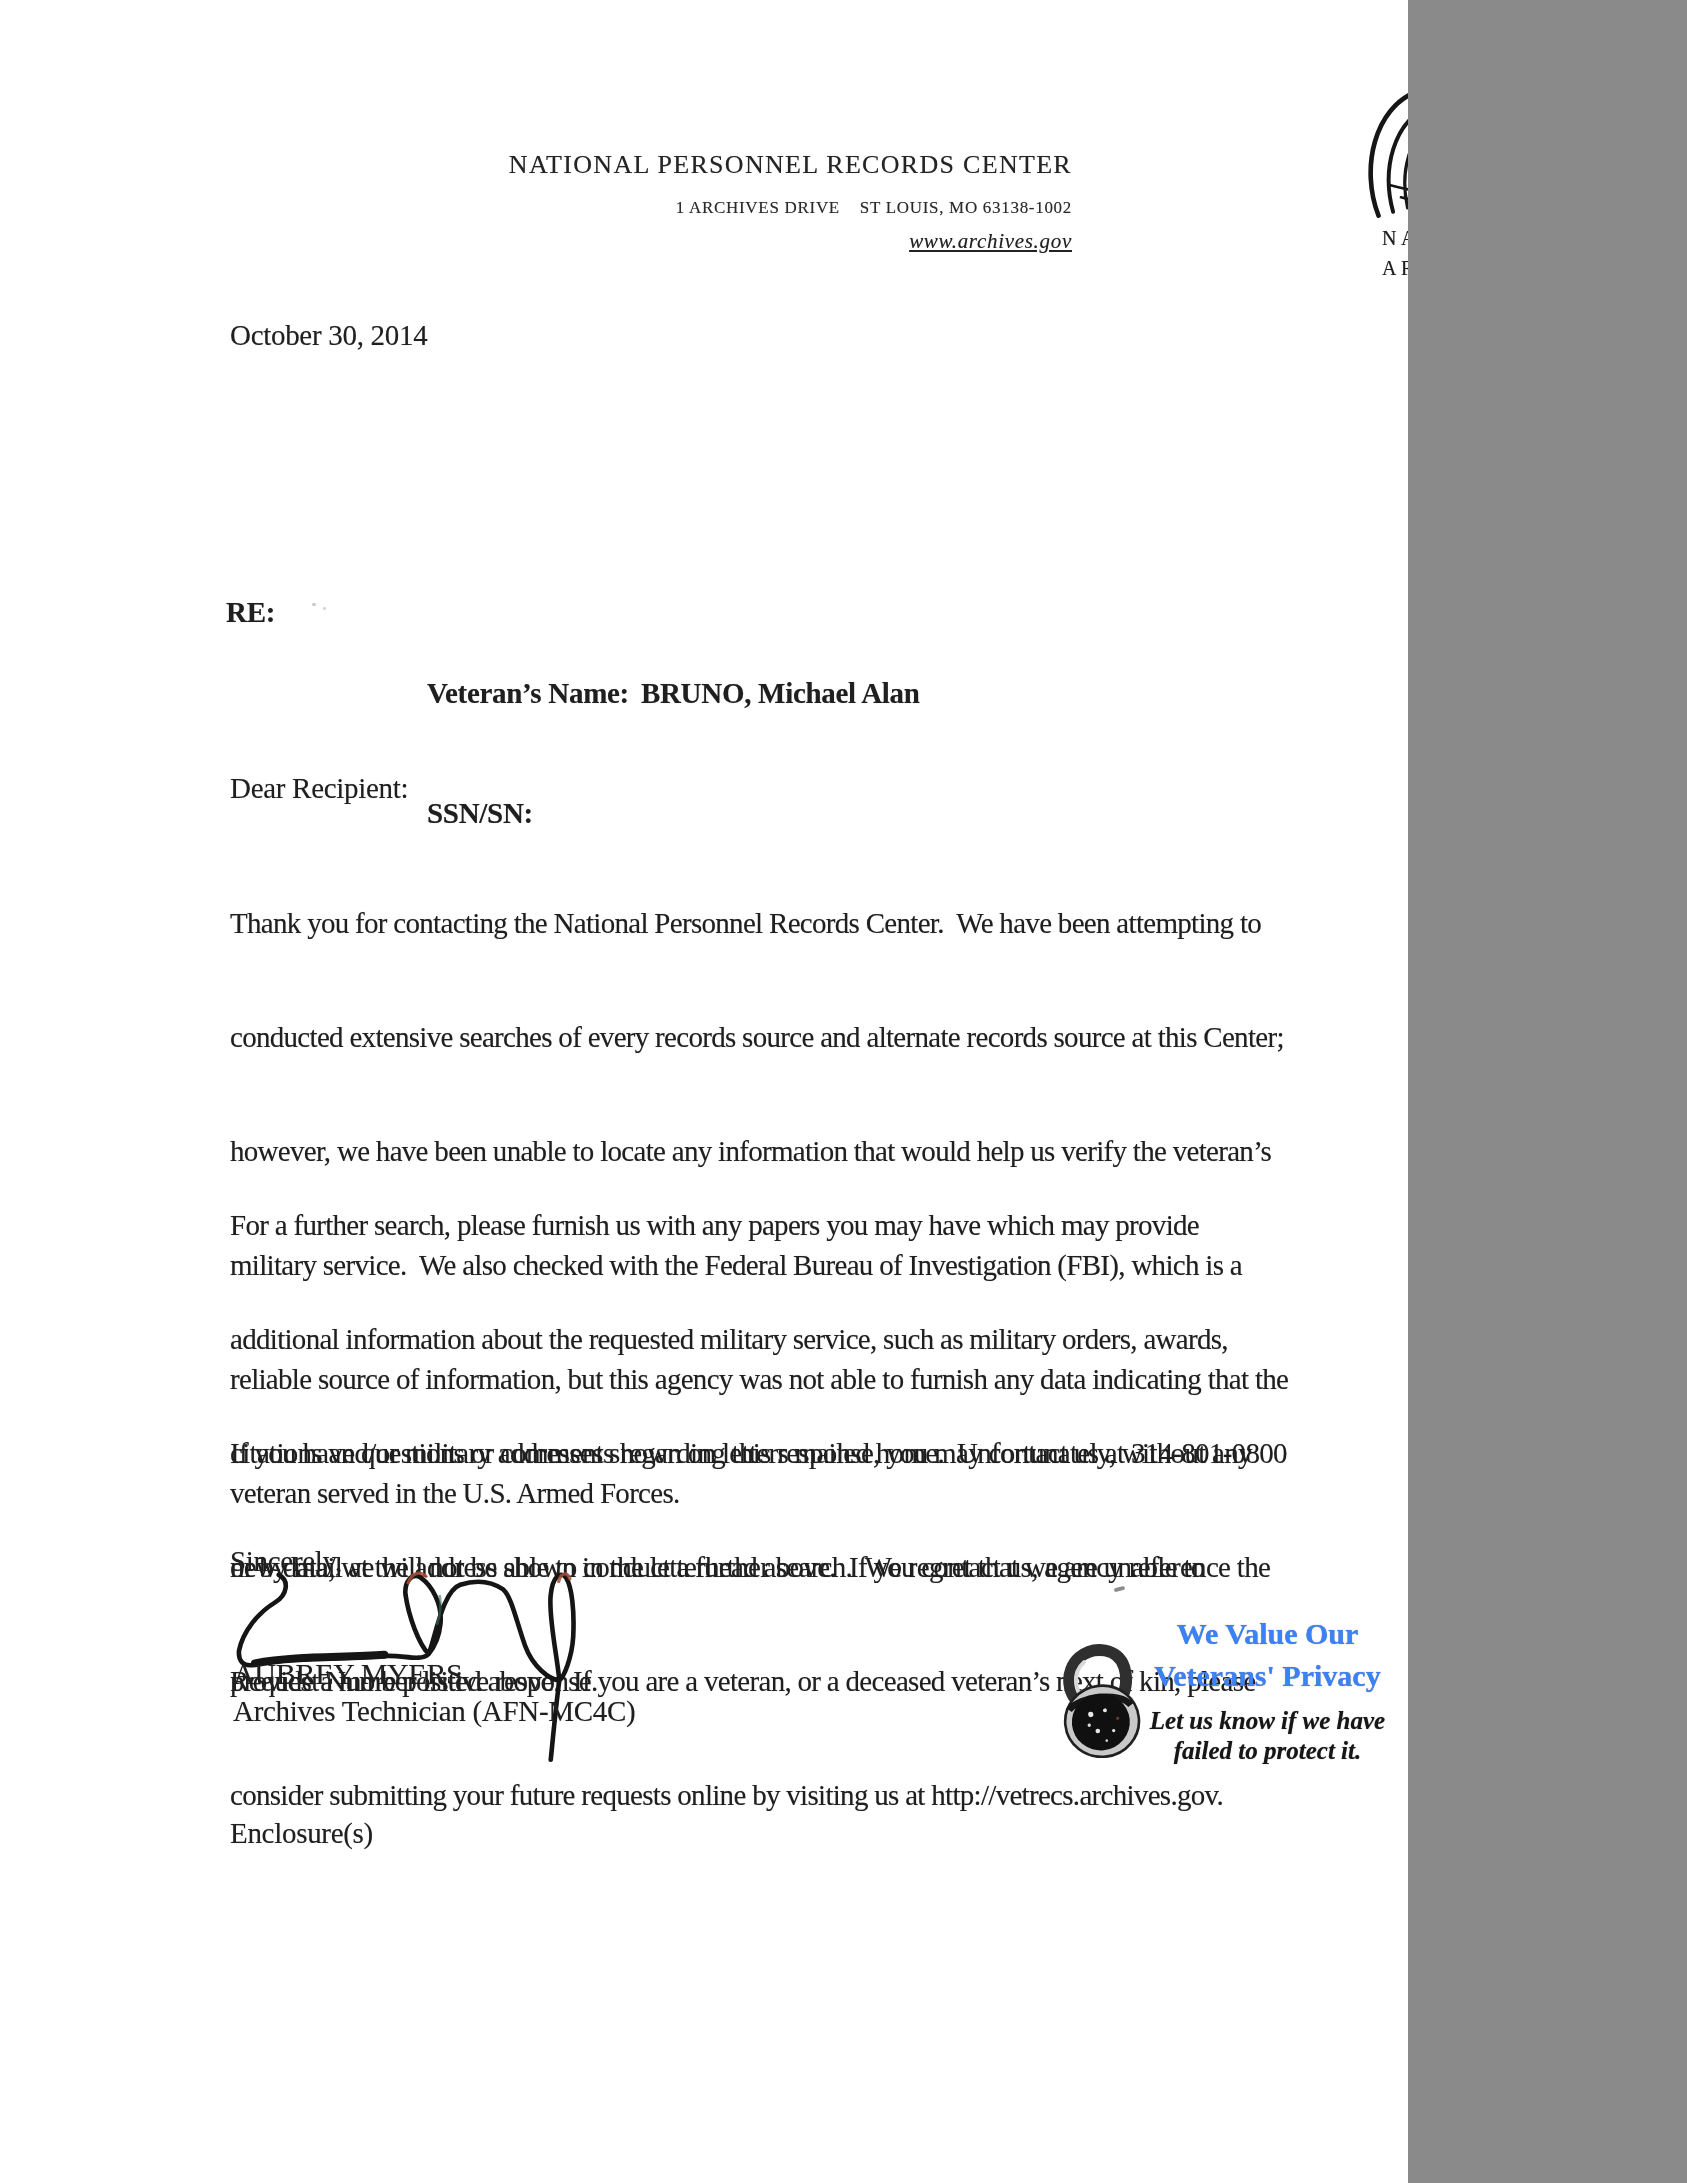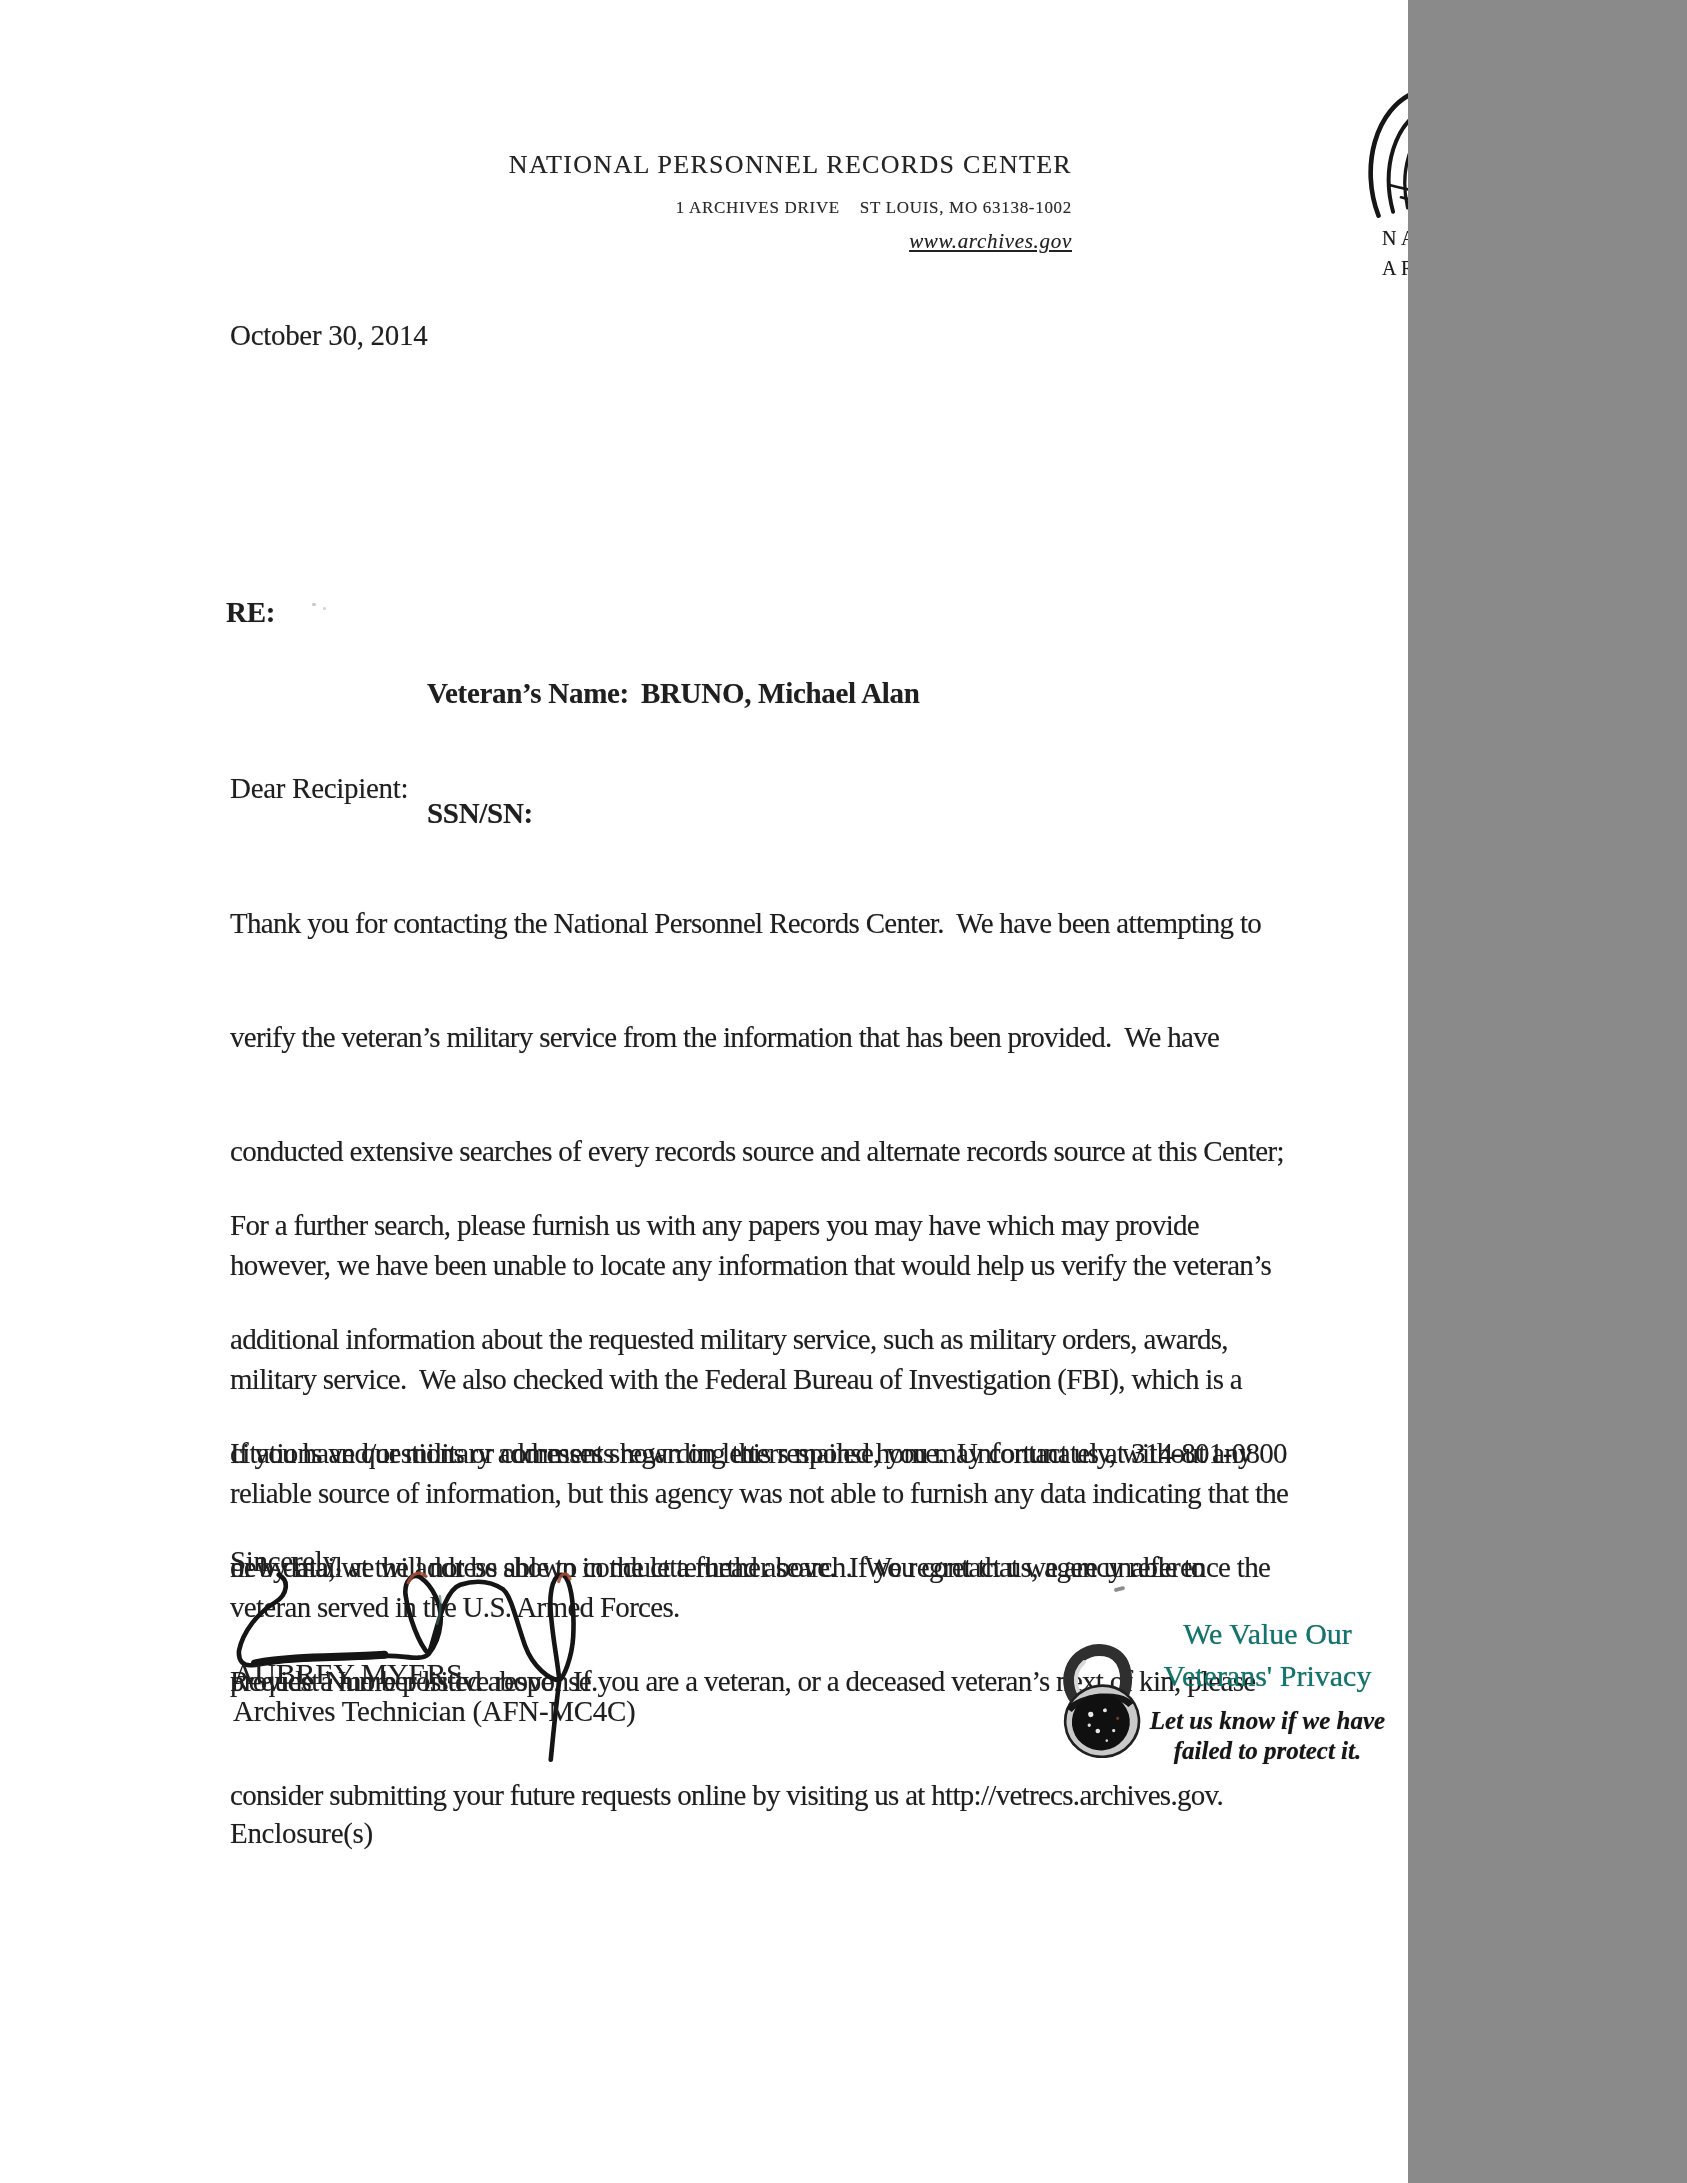--- a/index.html
+++ b/index.html
@@ -25,21 +25,21 @@
   .salutation{top:769px;left:230px;}
   .p1{top:828px;left:230px;}
   .p2{top:1130px;left:230px;}
   .p3{top:1358px;left:230px;}
   .closing{top:1542px;left:230px;}
   .signer-name{top:1655px;left:233px;font-size:30px;}
   .signer-title{top:1692px;left:233px;}
   .enclosure{top:1814px;left:230px;}
   
   .privacy{top:1613px;left:1142px;width:251px;text-align:center;}
-  .pv-t{font-weight:normal;font-size:30px;line-height:42px;color:#0f766e;text-shadow:0 0 1px rgba(30,30,30,.6);}
+  .pv-t{font-weight:bold;font-size:30px;line-height:42px;color:#3b82f6;text-shadow:0 0 1px rgba(30,30,30,.6);}
   .pv-m{font-weight:bold;font-style:italic;font-size:25px;line-height:30px;color:#161616;text-shadow:0 0 1px rgba(30,30,30,.6);}
   .pv-gap{height:9.3px;}
   .lock{top:1642px;left:1060px;}
   
   .speck-orange{top:795px;left:1569px;width:5.3px;height:11.2px;background:#e0761f;border-radius:2.6px;transform:rotate(4deg);}
   .speck-dash{top:1587px;left:1114px;width:11.2px;height:4px;background:#6f6f6f;border-radius:2px;transform:rotate(-14deg);opacity:.8;}
   .speck-dot{top:603px;left:312px;width:4px;height:3.3px;background:#9a9a9a;border-radius:2px;opacity:.55;}
   .speck-dot2{top:607px;left:323px;width:2.6px;height:2.6px;background:#ababab;border-radius:1.3px;opacity:.5;}
 </style>
 </head>
@@ -82,21 +82,20 @@
     <div class="abs txt body-txt re-col">
       <div><span>Veteran’s Name:</span><span class="vn-val">BRUNO, Michael Alan</span></div>
       <div>SSN/SN:</div>
     </div>
   </div>
 
   <div class="abs txt body-txt salutation">Dear Recipient:</div>
 
   <div class="abs txt body-txt para p1">
     <div class="ln">Thank you for contacting the National Personnel Records Center.  We have been attempting to</div>
-    <div class="ln">verify the veteran’s military service from the information that has been provided.  We have</div>
     <div class="ln">conducted extensive searches of every records source and alternate records source at this Center;</div>
     <div class="ln">however, we have been unable to locate any information that would help us verify the veteran’s</div>
     <div class="ln">military service.  We also checked with the Federal Bureau of Investigation (FBI), which is a</div>
     <div class="ln">reliable source of information, but this agency was not able to furnish any data indicating that the</div>
     <div class="ln">veteran served in the U.S. Armed Forces.</div>
   </div>
 
   <div class="abs txt body-txt para p2">
     <div class="ln">For a further search, please furnish us with any papers you may have which may provide</div>
     <div class="ln">additional information about the requested military service, such as military orders, awards,</div>

